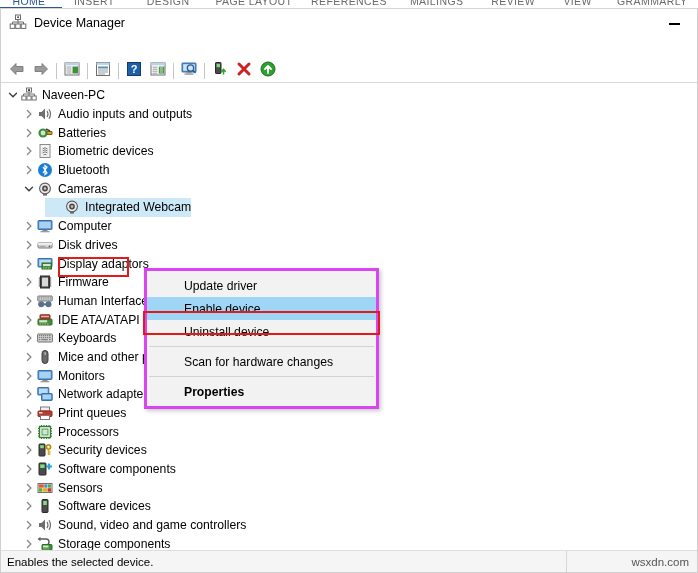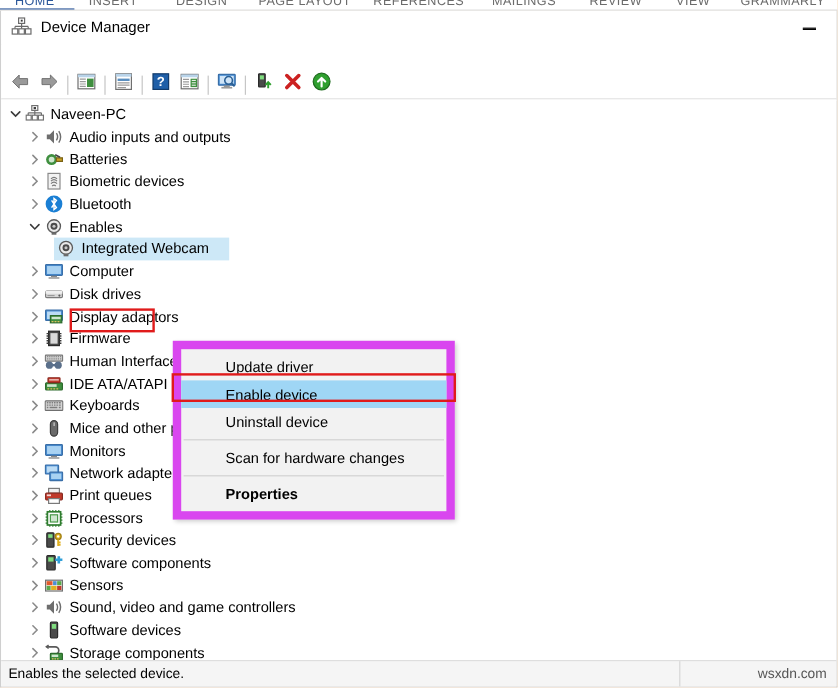--- a/index.html
+++ b/index.html
@@ -6,21 +6,21 @@
   html, body {
     margin: 0; padding: 0;
     width: 698px; height: 573px;
     overflow: hidden;
     background: #ffffff;
     font-family: "Liberation Sans", sans-serif;
   }
   #app {
     position: relative;
     width: 698px; height: 573px;
-    background: #fdba74;
+    background: #c2410c;
   }
 
   
   .ribbon-strip {
     position: absolute; left: 0; top: 0;
     width: 698px; height: 9px;
     background: #ffffff;
     overflow: hidden;
     border-bottom: 1px solid #d4d4d4;
   }
@@ -159,21 +159,21 @@
     flex: 0 0 auto;
     display: flex; align-items: center; justify-content: center;
   }
   .node-label {
     font-size: 12.2px;
     color: #000;
     text-align: right;
   }
   .lvl0 { padding-left: 4px; }
   .lvl1 { padding-left: 20px; }
-  .lvl2 { padding-left: 30px; }
+  .lvl2 { padding-left: 47px; }
 
   .node.selected .sel-bg {
     position: absolute;
     left: 44px;
     top: 0;
     height: 18.7px;
     width: 146px;
     background: #cde8f7;
     z-index: 0;
   }
@@ -187,24 +187,24 @@
     left: 57px; top: 173px;
     width: 71px; height: 20px;
     border: 2px solid #e01b1b;
     z-index: 5;
     pointer-events: none;
   }
 
   
   .ctxmenu {
     position: absolute;
-    left: 143px; top: 200px;
+    left: 143px; top: 184px;
     width: 235px;
     background: #f2f2f2;
-    border: 7px solid #d946ef;
+    border: 3px solid #d946ef;
     box-shadow: 2px 2px 4px rgba(0,0,0,0.22);
     padding: 3px 0 3px 0;
     z-index: 10;
   }
   .ctx-item {
     height: 23px;
     display: flex;
     align-items: center;
     padding-left: 37px;
     font-size: 12.2px;
@@ -469,21 +469,21 @@
               </svg>
             </span>
             <span class="node-icon">
               <svg viewBox="0 0 16 16" width="16" height="16">
                 <circle cx="8" cy="7.5" r="5.4" fill="#e9e9e9" stroke="#5a5a5a" stroke-width="1.1"></circle>
                 <circle cx="8" cy="7.5" r="2.9" fill="#4a4a4a"></circle>
                 <circle cx="8" cy="7.5" r="1.3" fill="#c9c9c9"></circle>
                 <rect x="6" y="12.6" width="4" height="2" fill="#6a6a6a"></rect>
               </svg>
             </span>
-            <span class="node-label">Enables</span>
+            <span class="node-label">Cameras</span>
           </div>
           <div class="node lvl2 selected">
             <div class="sel-bg"></div>
             <span class="twisty"></span>
             <span class="node-icon">
               <svg viewBox="0 0 16 16" width="16" height="16">
                 <circle cx="8" cy="7.5" r="5.4" fill="#e9e9e9" stroke="#5a5a5a" stroke-width="1.1"></circle>
                 <circle cx="8" cy="7.5" r="2.9" fill="#4a4a4a"></circle>
                 <circle cx="8" cy="7.5" r="1.3" fill="#c9c9c9"></circle>
                 <rect x="6" y="12.6" width="4" height="2" fill="#6a6a6a"></rect>
@@ -732,40 +732,40 @@
             <span class="node-label">Sensors</span>
           </div>
           <div class="node lvl1">
             <span class="twisty">
               <svg viewBox="0 0 10 10" width="10" height="10">
                 <path d="M3.4 1.5 L6.9 5 L3.4 8.5" stroke="#8a8a8a" stroke-width="1.3" fill="none" stroke-linecap="round"></path>
               </svg>
             </span>
             <span class="node-icon">
               <svg viewBox="0 0 16 16" width="16" height="16">
+                <rect x="5" y="1.5" width="6" height="13" rx="0.8" fill="#4a4a4a" stroke="#2a2a2a"></rect>
+                <rect x="6.2" y="3" width="3.6" height="4" fill="#7fdd7f"></rect>
+              </svg>
+            </span>
+            <span class="node-label">Software devices</span>
+          </div>
+          <div class="node lvl1">
+            <span class="twisty">
+              <svg viewBox="0 0 10 10" width="10" height="10">
+                <path d="M3.4 1.5 L6.9 5 L3.4 8.5" stroke="#8a8a8a" stroke-width="1.3" fill="none" stroke-linecap="round"></path>
+              </svg>
+            </span>
+            <span class="node-icon">
+              <svg viewBox="0 0 16 16" width="16" height="16">
                 <path d="M2 6 H4.5 L8 2.5 V13.5 L4.5 10 H2 Z" fill="#6e6e6e"></path>
                 <path d="M10 5 Q12 8 10 11" stroke="#6e6e6e" stroke-width="1.2" fill="none"></path>
                 <path d="M12 3.2 Q15 8 12 12.8" stroke="#6e6e6e" stroke-width="1.2" fill="none"></path>
               </svg>
             </span>
             <span class="node-label">Sound, video and game controllers</span>
-          </div>
-          <div class="node lvl1">
-            <span class="twisty">
-              <svg viewBox="0 0 10 10" width="10" height="10">
-                <path d="M3.4 1.5 L6.9 5 L3.4 8.5" stroke="#8a8a8a" stroke-width="1.3" fill="none" stroke-linecap="round"></path>
-              </svg>
-            </span>
-            <span class="node-icon">
-              <svg viewBox="0 0 16 16" width="16" height="16">
-                <rect x="5" y="1.5" width="6" height="13" rx="0.8" fill="#4a4a4a" stroke="#2a2a2a"></rect>
-                <rect x="6.2" y="3" width="3.6" height="4" fill="#7fdd7f"></rect>
-              </svg>
-            </span>
-            <span class="node-label">Software devices</span>
           </div>
           <div class="node lvl1">
             <span class="twisty">
               <svg viewBox="0 0 10 10" width="10" height="10">
                 <path d="M3.4 1.5 L6.9 5 L3.4 8.5" stroke="#8a8a8a" stroke-width="1.3" fill="none" stroke-linecap="round"></path>
               </svg>
             </span>
             <span class="node-icon">
               <svg viewBox="0 0 16 16" width="16" height="16">
                 <path d="M2 3 h7 a3 3 0 0 1 0 6 h-4" stroke="#5a5a5a" stroke-width="1.4" fill="none"></path>

